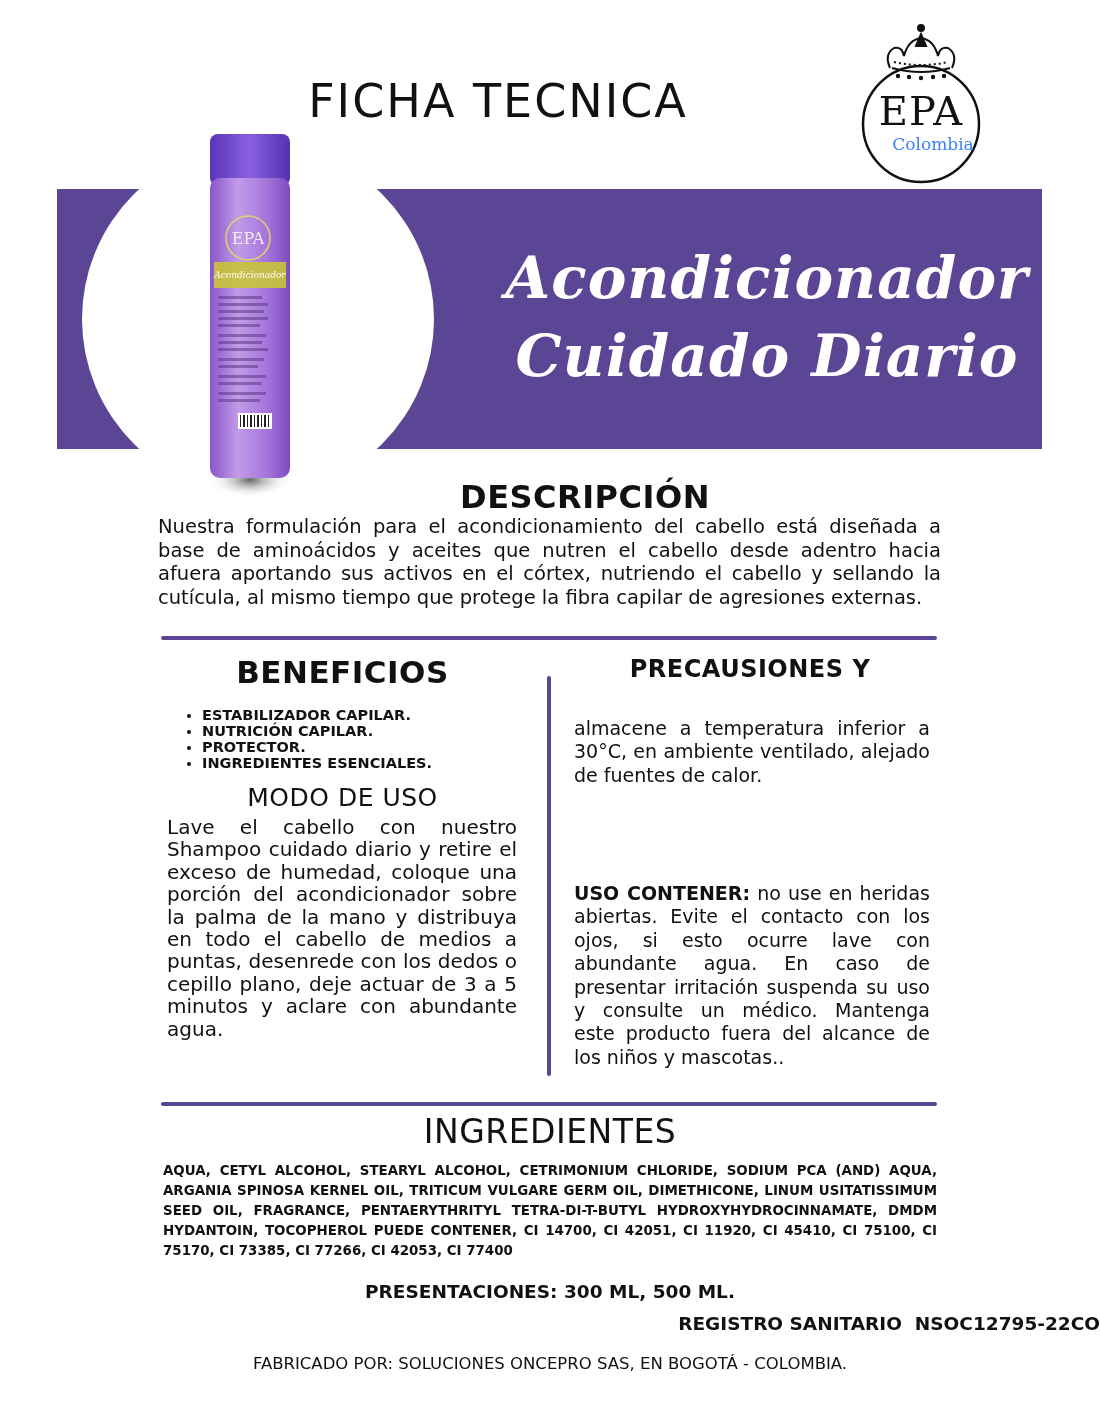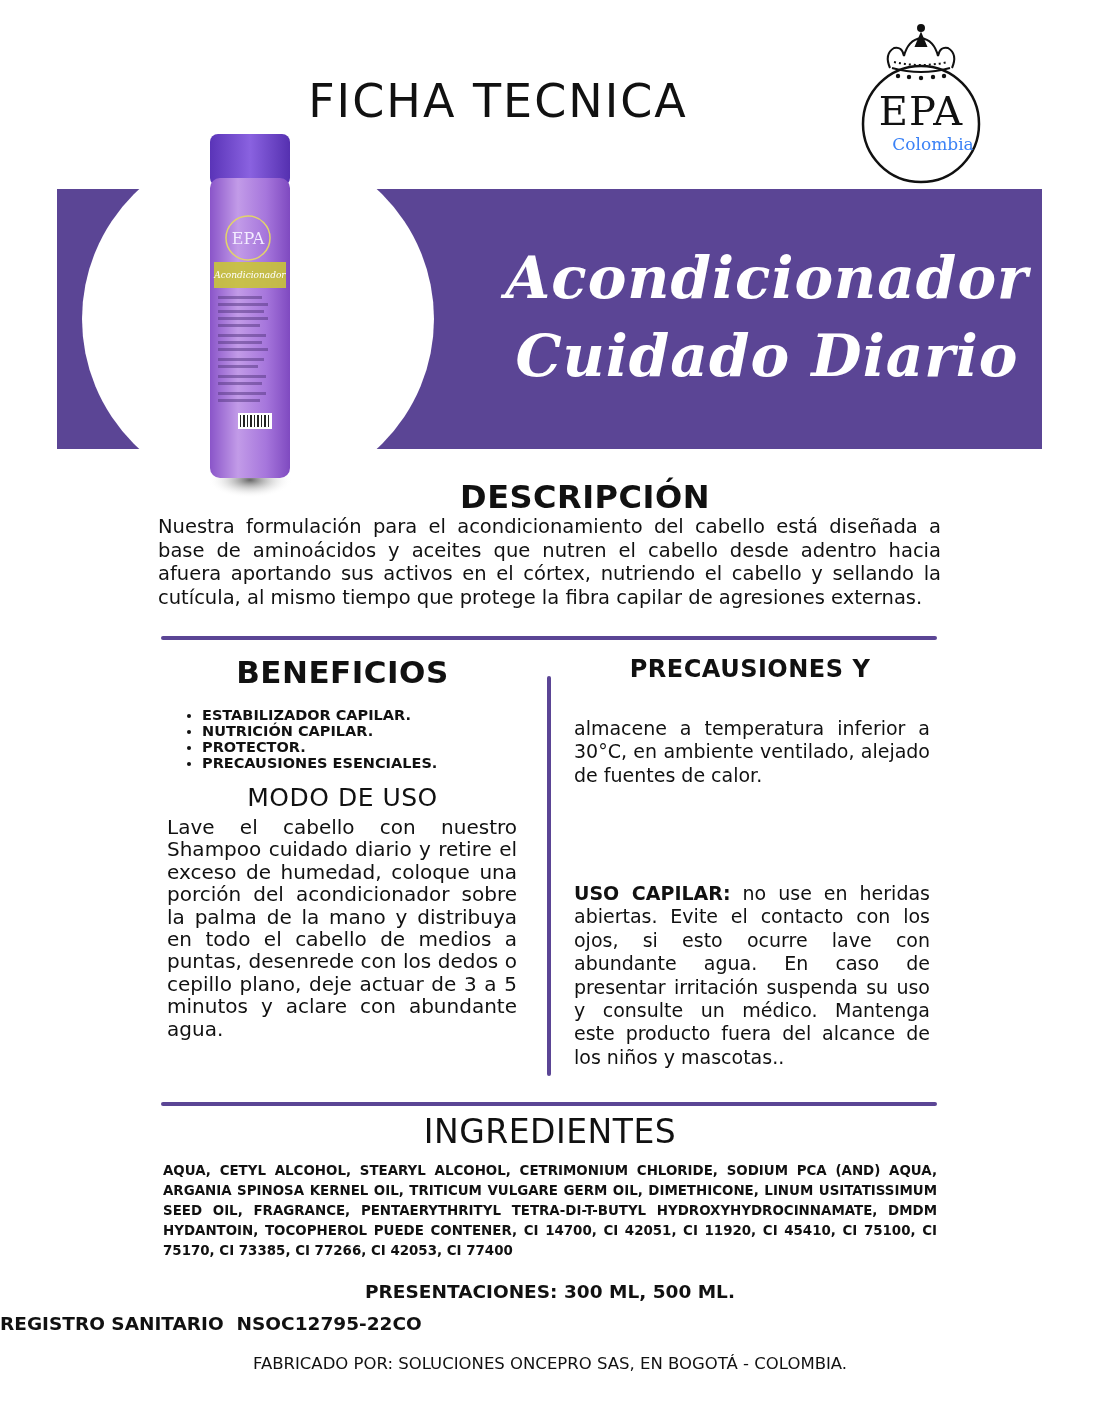--- a/index.html
+++ b/index.html
@@ -53,21 +53,21 @@
                line-height: 23.4px; text-align: justify; text-align-last: left; }
     .p-prec2 b { font-weight: bold; }
 
     .h-ing { position: absolute; left: 0; width: 1100px; top: 1112px; text-align: center;
              font-size: 33px; font-weight: 500; letter-spacing: 0.5px; }
     .p-ing { position: absolute; left: 163px; width: 774px; top: 1161px; font-size: 13.4px;
              line-height: 20px; font-weight: bold; text-align: justify; text-align-last: left; }
 
     .pres { position: absolute; left: 0; width: 1100px; top: 1281px; text-align: center;
             font-size: 18.5px; font-weight: bold; }
-    .reg  { position: absolute; left: 0; width: 1100px; top: 1313px; text-align: left;
+    .reg  { position: absolute; left: 0; width: 1100px; top: 1313px; text-align: right;
             font-size: 18.5px; font-weight: bold; white-space: pre; }
     .fab  { position: absolute; left: 0; width: 1100px; top: 1354px; text-align: center;
             font-size: 16.5px; }
   </style>
 </head>
 <body>
 
 <div class="title">FICHA TECNICA</div>
 
 <div class="logo">
@@ -162,35 +162,35 @@
 <div class="h-desc">DESCRIPCIÓN</div>
 <div class="p-desc">Nuestra formulación para el acondicionamiento del cabello está diseñada a base de aminoácidos y aceites que nutren el cabello desde adentro hacia afuera aportando sus activos en el córtex, nutriendo el cabello y sellando la cutícula, al mismo tiempo que protege la fibra capilar de agresiones externas.</div>
 
 <div class="hr" style="left:161px; top:636px; width:776px;"></div>
 
 <div class="h-ben">BENEFICIOS</div>
 <ul class="ben-list">
   <li>ESTABILIZADOR CAPILAR.</li>
   <li>NUTRICIÓN CAPILAR.</li>
   <li>PROTECTOR.</li>
-  <li>PRECAUSIONES ESENCIALES.</li>
+  <li>INGREDIENTES ESENCIALES.</li>
 </ul>
 
 <div class="h-modo">MODO DE USO</div>
 <div class="p-modo">Lave el cabello con nuestro Shampoo cuidado diario y retire el exceso de humedad, coloque una porción del acondicionador sobre la palma de la mano y distribuya en todo el cabello de medios a puntas, desenrede con los dedos o cepillo plano, deje actuar de 3 a 5 minutos y aclare con abundante agua.</div>
 
 <div class="vr" style="left:547px; top:676px; height:400px;"></div>
 
 <div class="h-prec">
   <div>PRECAUSIONES Y</div>
 </div>
 <div class="p-prec">
   <div>almacene a temperatura inferior a 30°C, en ambiente ventilado, alejado de fuentes de calor.</div>
 </div>
-<div class="p-prec2"><b>USO CAPILAR:</b><span> no use en heridas abiertas. Evite el contacto con los ojos, si esto ocurre lave con abundante agua. En caso de presentar irritación suspenda su uso y consulte un médico. Mantenga este producto fuera del alcance de los niños y mascotas..</span></div>
+<div class="p-prec2"><b>USO CONTENER:</b><span> no use en heridas abiertas. Evite el contacto con los ojos, si esto ocurre lave con abundante agua. En caso de presentar irritación suspenda su uso y consulte un médico. Mantenga este producto fuera del alcance de los niños y mascotas..</span></div>
 
 <div class="hr" style="left:161px; top:1102px; width:776px;"></div>
 
 <div class="h-ing">INGREDIENTES</div>
 <div class="p-ing">AQUA, CETYL ALCOHOL, STEARYL ALCOHOL, CETRIMONIUM CHLORIDE, SODIUM PCA (AND) AQUA, ARGANIA SPINOSA KERNEL OIL, TRITICUM VULGARE GERM OIL, DIMETHICONE, LINUM USITATISSIMUM SEED OIL, FRAGRANCE, PENTAERYTHRITYL TETRA-DI-T-BUTYL HYDROXYHYDROCINNAMATE, DMDM HYDANTOIN, TOCOPHEROL PUEDE CONTENER, CI 14700, CI 42051, CI 11920, CI 45410, CI 75100, CI 75170, CI 73385, CI 77266, CI 42053, CI 77400</div>
 
 <div class="pres">PRESENTACIONES: 300 ML, 500 ML.</div>
 <div class="reg">REGISTRO SANITARIO  NSOC12795-22CO</div>
 <div class="fab">FABRICADO POR: SOLUCIONES ONCEPRO SAS, EN BOGOTÁ - COLOMBIA.</div>
 

